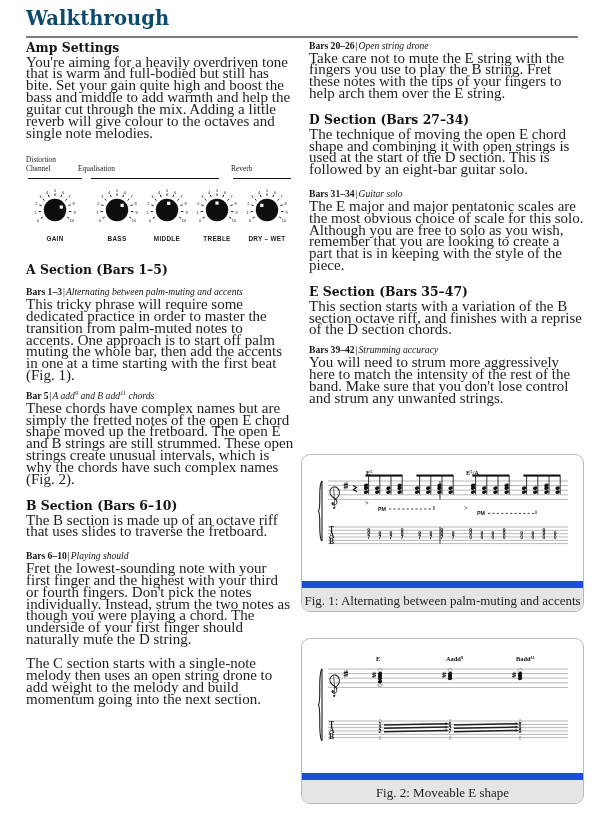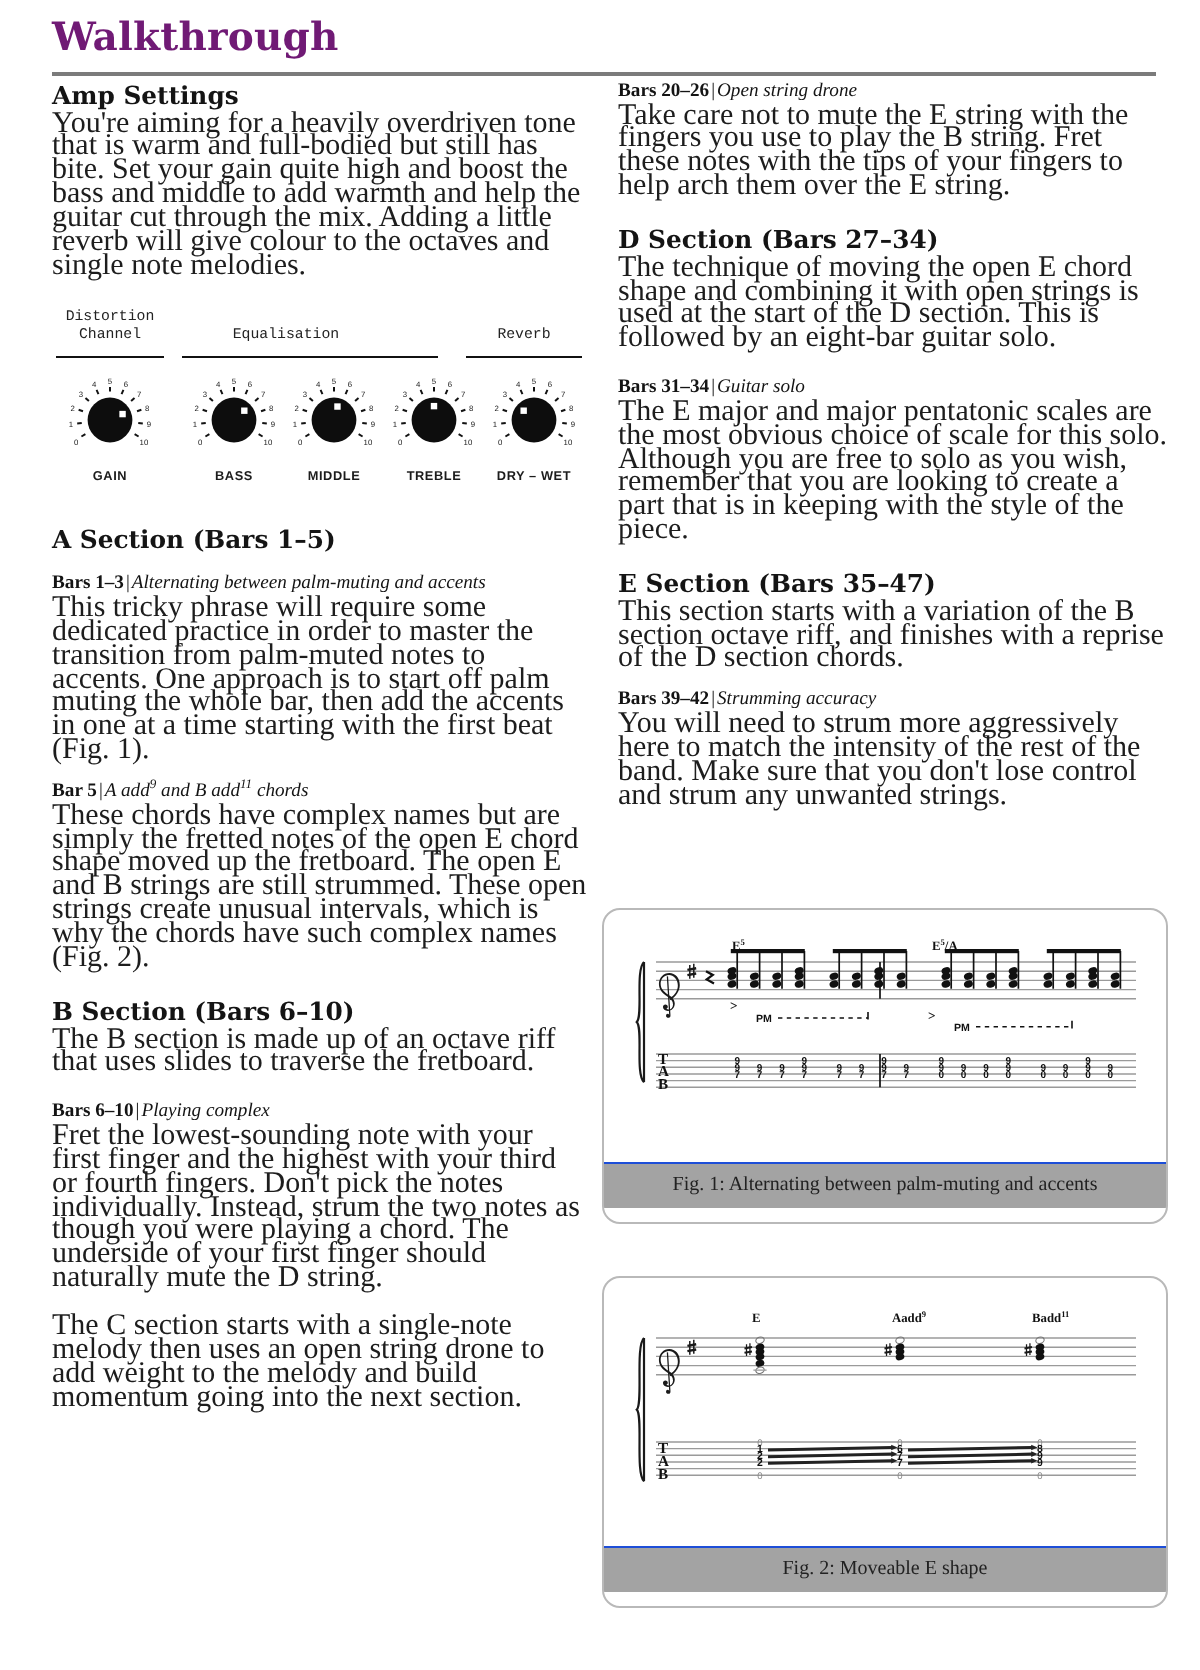--- a/index.html
+++ b/index.html
@@ -10,21 +10,21 @@
     color:#1a1a1a;
     overflow:hidden;
   }
   .page{position:relative;width:600px;height:835px;padding:0;box-sizing:border-box;}
 
   
   .header{margin:8px 22px 0 26px;}
   .page-title{
     font-family:"DejaVu Serif", serif;
     font-size:19.5px;font-weight:700;letter-spacing:.1px;
-    color:#701a75;line-height:1.1;padding-bottom:4px;
+    color:#0c4a6e;line-height:1.1;padding-bottom:4px;
   }
   .title-rule{height:1.6px;background:#7b7b7b;margin-top:3px;}
 
   
   .cols{display:flex;gap:15px;margin:2px 16px 0 26px;}
   .col{width:270px;}
   .col-right{width:283px;}
 
   h2.sect{
     font-family:"DejaVu Serif", serif;
@@ -42,22 +42,22 @@
     margin:0 0 0 0;color:#1d1d1d;text-align:left;
   }
   .gap-sm{height:8px;}
   .gap-md{height:12px;}
   sup{font-size:.68em;vertical-align:super;line-height:0;}
 
   
   .amp{margin:12px 0 0 0;width:268px;}
   .amp-heads{position:relative;height:26px;}
   .amp-head{
-    position:absolute;text-align:center;
-    font-family:Liberation Mono, monospace;
+    position:absolute;text-align:left;
+    font-family:Liberation Serif, serif;
     font-size:7.4px;color:#232323;line-height:9.2px;
   }
   .amp-rules{position:relative;height:3px;}
   .amp-rule{position:absolute;height:1.5px;background:#111;top:0;}
   .knob-row{position:relative;height:62px;margin-top:7px;}
   .knob-wrap{position:absolute;width:48px;text-align:center;}
   .knob{position:relative;width:46px;height:46px;margin:0 auto;}
   .knob svg{display:block;}
   .knob-label{
     font-family:"Liberation Sans", sans-serif;
@@ -66,22 +66,22 @@
   }
 
   
   .fig{
     position:absolute;left:301px;width:283px;
     border:1.1px solid #b9b9b9;border-radius:9px;
     background:#fff;box-sizing:border-box;overflow:hidden;
   }
   .fig-body{padding:8px 6px 2px 6px;}
   .fig-cap{
-    background:#a3a3a3;border-top:1px solid #1d4ed8;
-    font-size:10px;text-align:center;color:#222;
+    background:#e5e5e5;border-top:7px solid #1d4ed8;
+    font-size:13px;text-align:center;color:#222;
     padding:5px 0 6px 0;
   }
   .fig svg{display:block;}
 </style>
 </head>
 <body>
 
 <div class="page">
 
   <div class="header">
@@ -293,21 +293,21 @@
       <p class="body">These chords have complex names but are simply the fretted notes of the open E chord shape moved up the fretboard. The open E and B strings are still strummed. These open strings create unusual intervals, which is why the chords have such complex names (Fig. 2).</p>
 
       <div class="gap-md"></div>
 
       <h2 class="sect">B Section (Bars 6–10)</h2>
       <p class="body">The B section is made up of an octave riff that uses slides to traverse the fretboard.</p>
 
       <div class="gap-md"></div>
 
       <h3 class="bars">
-        <span>Bars 6–10</span><span class="sep">|</span><em>Playing complex</em>
+        <span>Bars 6–10</span><span class="sep">|</span><em>Playing should</em>
       </h3>
       <p class="body">Fret the lowest-sounding note with your first finger and the highest with your third or fourth fingers. Don't pick the notes individually. Instead, strum the two notes as though you were playing a chord. The underside of your first finger should naturally mute the D string.</p>
 
       <div class="gap-md"></div>
 
       <p class="body">The C section starts with a single-note melody then uses an open string drone to add weight to the melody and build momentum going into the next section.</p>
     </div>
 
     <div class="col-right">
 

